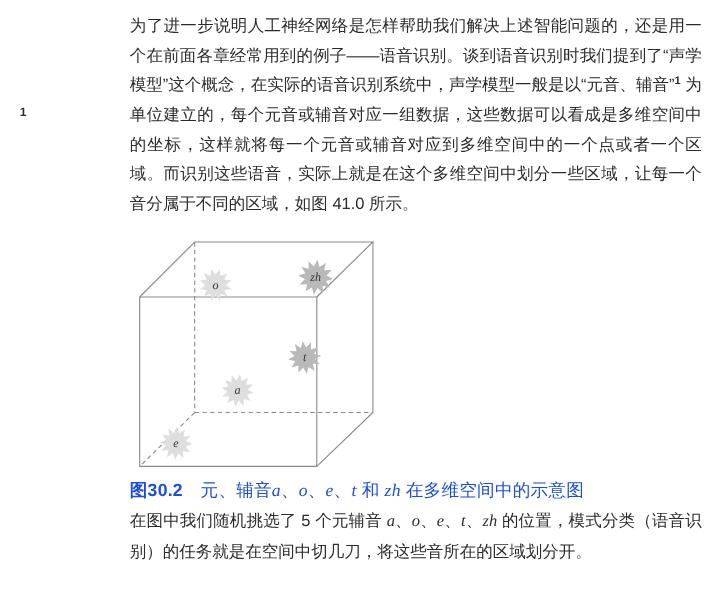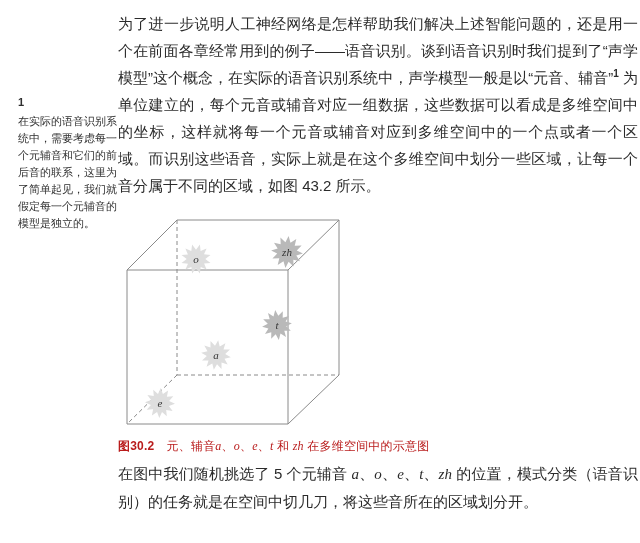--- a/index.html
+++ b/index.html
@@ -85,40 +85,39 @@
     font-style: italic;
     font-size: 11px;
     fill: #333333;
     text-anchor: middle;
   }
   .fig-caption {
     position: absolute;
     left: 0;
     top: 431px;
     width: 520px;
-    font-size: 12px;
+    font-size: 16px;
     line-height: 15px;
-    color: #b91c1c;
+    color: #1d4ed8;
     font-weight: 500;
     letter-spacing: 0.2px;
   }
 </style>
 </head>
 <body>
 
 <div class="page">
 
   <aside class="footnote">
     <span class="fn-number">1</span>
-    <span>在实际的语音识别系统中，需要考虑每一个元辅音和它们的前后音的联系，这里为了简单起见，我们就假定每一个元辅音的模型是独立的。</span>
   </aside>
 
   <main class="main">
 
-    <p class="body-para para-1"><span class="seg-normal">为了进一步说明人工神经网络是怎样帮助我们解决上述智能问题的，还是用一个在前面各章经常用到的例子——语音识别。谈到语音识别时我们提到了“声学模型”这个概念，在实际的语音识别系统中，声学模型一般是以“元音、辅音”</span><span class="seg-sup">1</span><span class="seg-normal"> 为单位建立的，每个元音或辅音对应一组数据，这些数据可以看成是多维空间中的坐标，这样就将每一个元音或辅音对应到多维空间中的一个点或者一个区域。而识别这些语音，实际上就是在这个多维空间中划分一些区域，让每一个音分属于不同的区域，如图 43.2 所示。</span></p>
+    <p class="body-para para-1"><span class="seg-normal">为了进一步说明人工神经网络是怎样帮助我们解决上述智能问题的，还是用一个在前面各章经常用到的例子——语音识别。谈到语音识别时我们提到了“声学模型”这个概念，在实际的语音识别系统中，声学模型一般是以“元音、辅音”</span><span class="seg-sup">1</span><span class="seg-normal"> 为单位建立的，每个元音或辅音对应一组数据，这些数据可以看成是多维空间中的坐标，这样就将每一个元音或辅音对应到多维空间中的一个点或者一个区域。而识别这些语音，实际上就是在这个多维空间中划分一些区域，让每一个音分属于不同的区域，如图 41.0 所示。</span></p>
 
     <div class="figure-wrap">
       <svg class="cube-svg" width="232" height="228" viewBox="0 0 232 228" xmlns="http://www.w3.org/2000/svg">
         <g>
           <path class="cube-edge" d="M5,57 L166,57 L166,211 L5,211 Z"></path>
           <path class="cube-edge" d="M5,57 L55,7 L217,7 L166,57"></path>
           <path class="cube-edge" d="M217,7 L217,162 L166,211"></path>
         </g>
         <g>
           <path class="cube-edge-dashed" d="M55,7 L55,162"></path>

